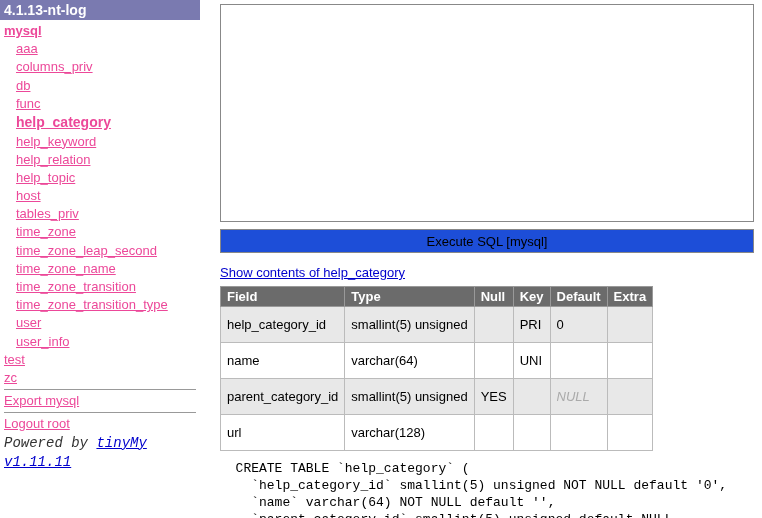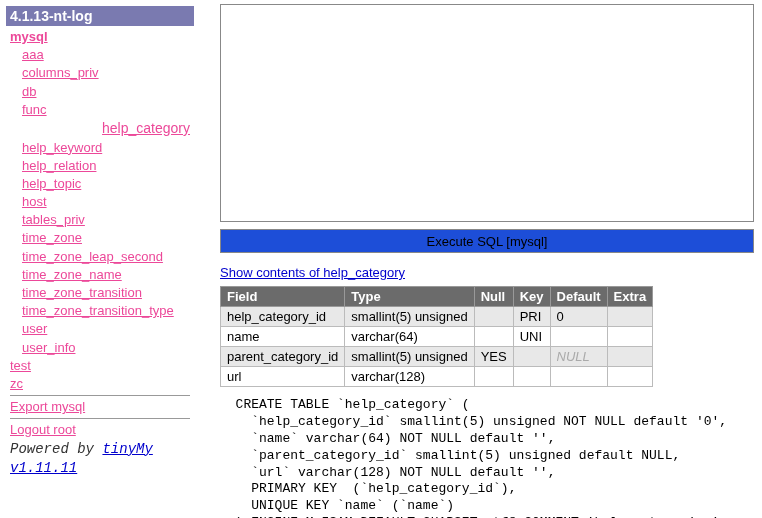--- a/index.html
+++ b/index.html
@@ -8,38 +8,38 @@
   font-size: 13px;
   width: 762px;
   height: 518px;
   overflow: hidden;
   background: #fff;
 }
 .container { display: flex; height: 100%; }
 .sidebar {
   width: 200px;
   flex-shrink: 0;
-  padding: 6px;
+  padding: 0;
 }
 .sidebar-header {
   background: #7a7ab0;
   color: #fff;
   font-weight: bold;
   padding: 2px 4px;
   font-size: 14px;
 }
 .sidebar-content { padding: 2px 4px; }
 .sidebar a {
   color: #ec4899;
   text-decoration: underline;
   display: block;
   line-height: 1.4;
 }
 .sidebar a.db-name { font-weight: bold; }
-.sidebar a.selected { font-weight: normal; font-size: 14px; text-align: right; }
+.sidebar a.selected { font-weight: bold; font-size: 14px; }
 .sidebar .indent { padding-left: 12px; }
 .sidebar hr {
   border: none;
   border-top: 1px solid #999;
   margin: 2px 0;
 }
 .powered {
   font-style: italic;
   font-size: 14px;
   color: #333;
@@ -83,21 +83,21 @@
 table.schema th {
   background: #6b6b6b;
   color: #ffffff;
   text-align: left;
   padding: 2px 6px;
   border: 1px solid #999;
   font-weight: bold;
 }
 table.schema td {
   border: 1px solid #bbb;
-  padding: 2px 6px;
+  padding: 10px 6px;
   background: #fff;
 }
 table.schema tr.alt td { background: #e8e8e8; }
 .null-text { color: #aaa; font-style: italic; }
 .create-sql {
   font-family: "Courier New", monospace;
   font-size: 13px;
   white-space: pre;
   margin-top: 10px;
   line-height: 1.3;

